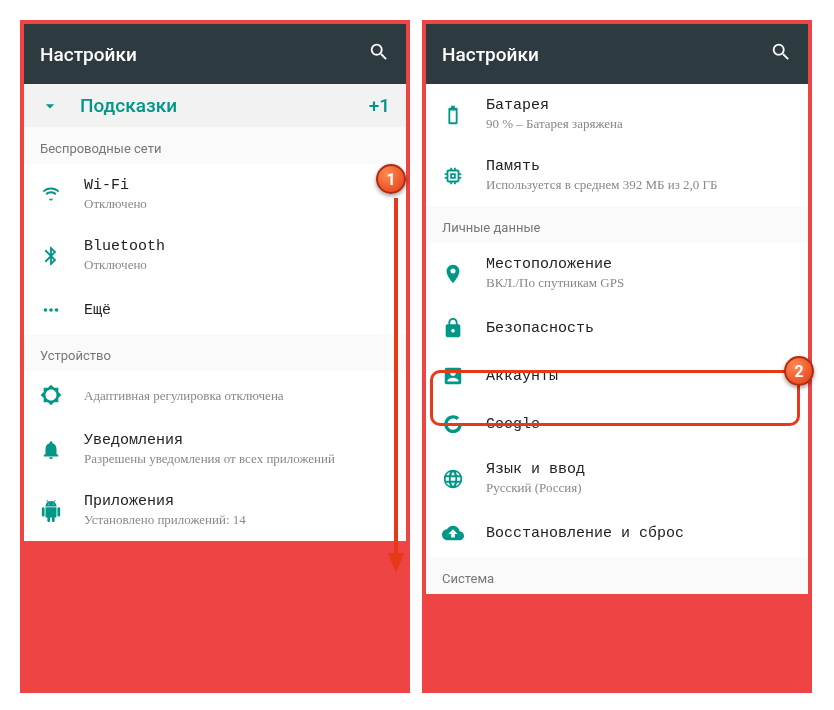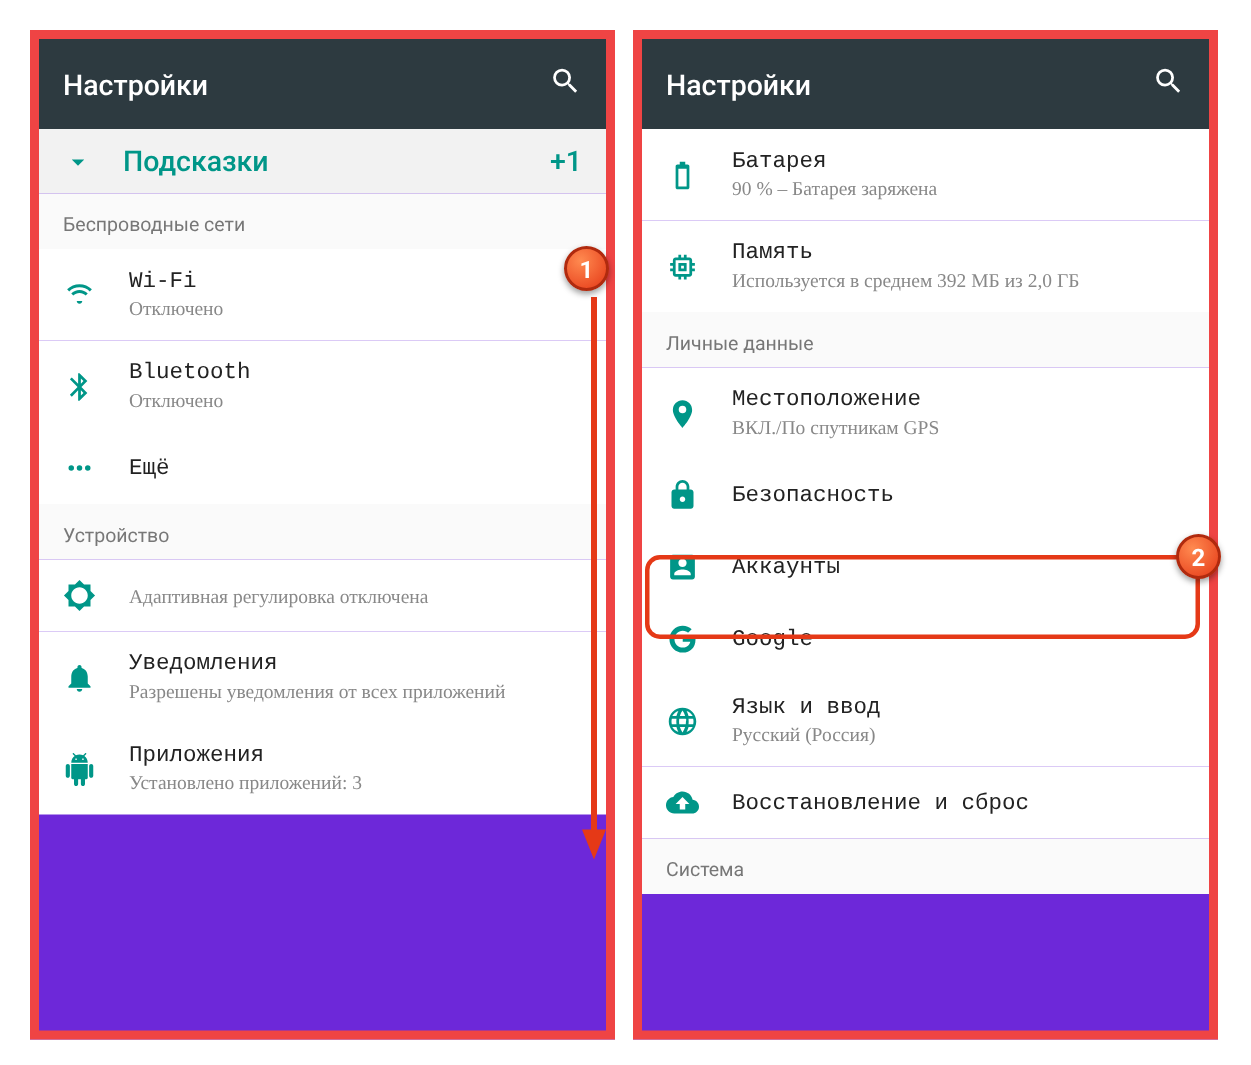--- a/index.html
+++ b/index.html
@@ -9,22 +9,22 @@
     width: 834px;
     height: 710px;
     position: relative;
     overflow: hidden;
   }
   .phone {
     position: absolute;
     top: 20px;
     width: 390px;
     height: 673px;
-    background: #6d28d9;
-    border: 6px solid #ef4444;
+    background: #ef4444;
+    border: 4px solid #ef4444;
     overflow: hidden;
   }
   .phone-left { left: 20px; }
   .phone-right { left: 422px; }
   .appbar {
     background: #2d3a40;
     color: #fff;
     height: 60px;
     display: flex;
     align-items: center;
@@ -201,21 +201,21 @@
 
 
   <div class="item">
     <div class="iconcell">
       <svg viewBox="0 0 24 24">
           <path d="M6 18c0 .55.45 1 1 1h1v3.5c0 .83.67 1.5 1.5 1.5S11 23.33 11 22.5V19h2v3.5c0 .83.67 1.5 1.5 1.5s1.5-.67 1.5-1.5V19h1c.55 0 1-.45 1-1V8H6v10zM3.5 8C2.67 8 2 8.67 2 9.5v7c0 .83.67 1.5 1.5 1.5S5 17.33 5 16.5v-7C5 8.67 4.33 8 3.5 8zm17 0c-.83 0-1.5.67-1.5 1.5v7c0 .83.67 1.5 1.5 1.5s1.5-.67 1.5-1.5v-7c0-.83-.67-1.5-1.5-1.5zM15.53 2.16l1.3-1.3c.2-.2.2-.51 0-.71-.2-.2-.51-.2-.71 0l-1.48 1.48C13.85 1.23 12.95 1 12 1s-1.85.23-2.64.63L7.88.15c-.2-.2-.51-.2-.71 0-.2.2-.2.51 0 .71l1.31 1.31C6.97 3.26 6 5.01 6 7h12c0-1.99-.97-3.75-2.47-4.84zM10 5H9V4h1v1zm5 0h-1V4h1v1z"></path>
         </svg>
     </div>
     <div class="textcell">
       <div class="title">Приложения</div>
-      <div class="subtitle">Установлено приложений: 3</div>
+      <div class="subtitle">Установлено приложений: 14</div>
     </div>
   </div>
 </div>
 
 <div class="phone phone-right">
   <div class="appbar">
     <div class="appbar-title">Настройки</div>
     <span>
       <svg viewBox="0 0 24 24" width="22" height="22">
           <path d="M15.5 14h-.79l-.28-.27A6.47 6.47 0 0016 9.5 6.5 6.5 0 109.5 16a6.47 6.47 0 004.23-1.57l.27.28v.79l5 4.99L20.49 19l-4.99-5zM9.5 14A4.5 4.5 0 1114 9.5 4.49 4.49 0 019.5 14z"></path>

